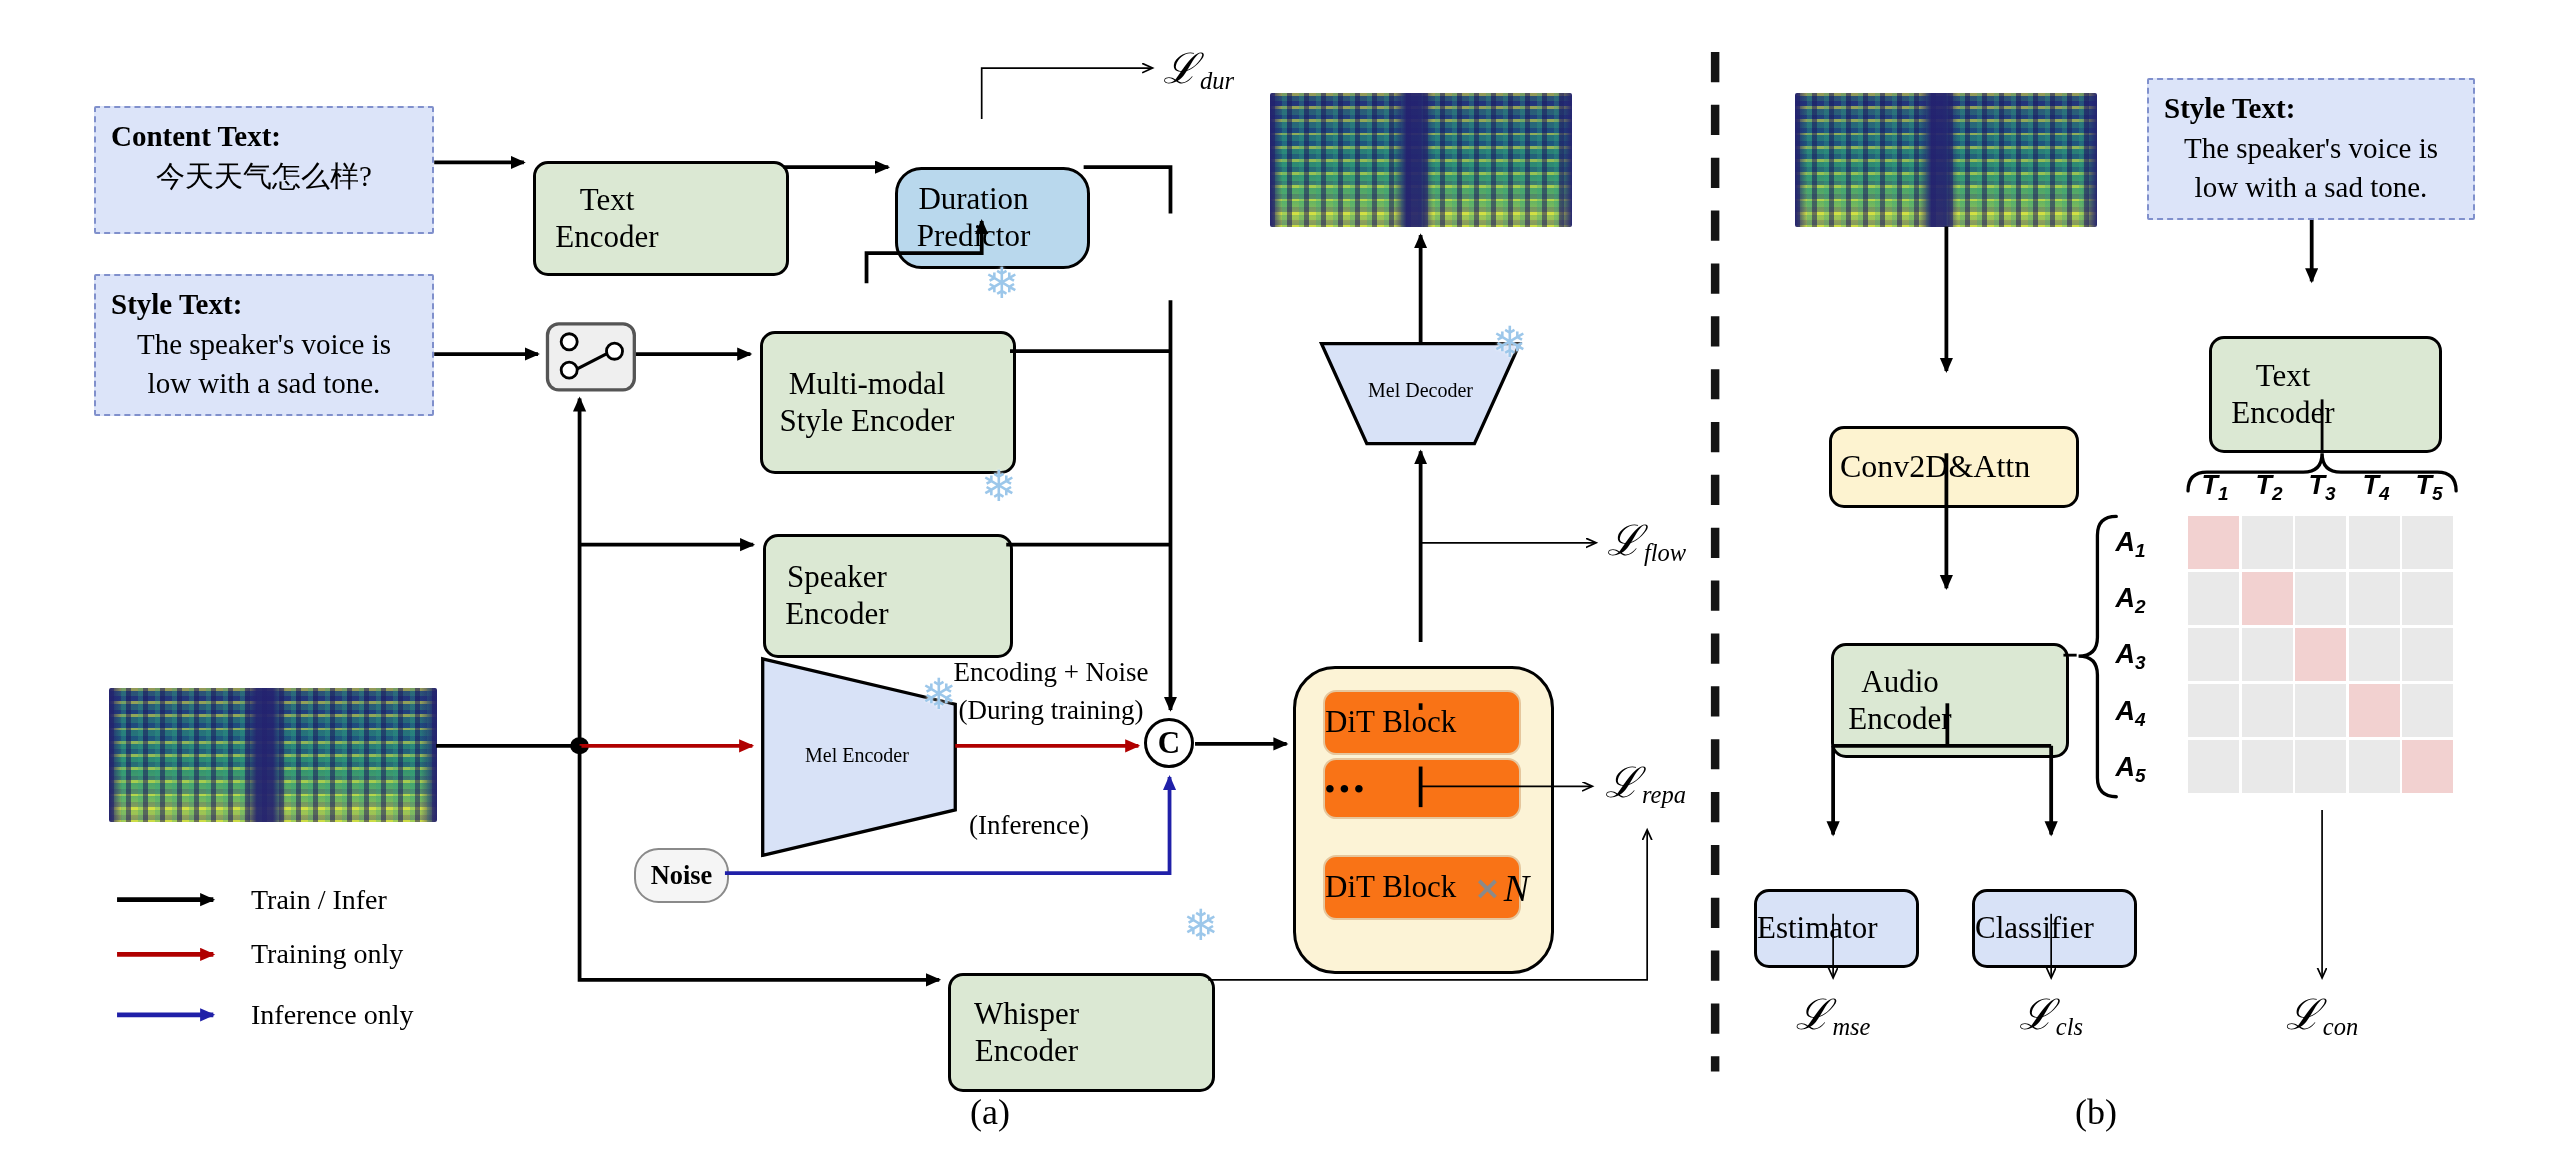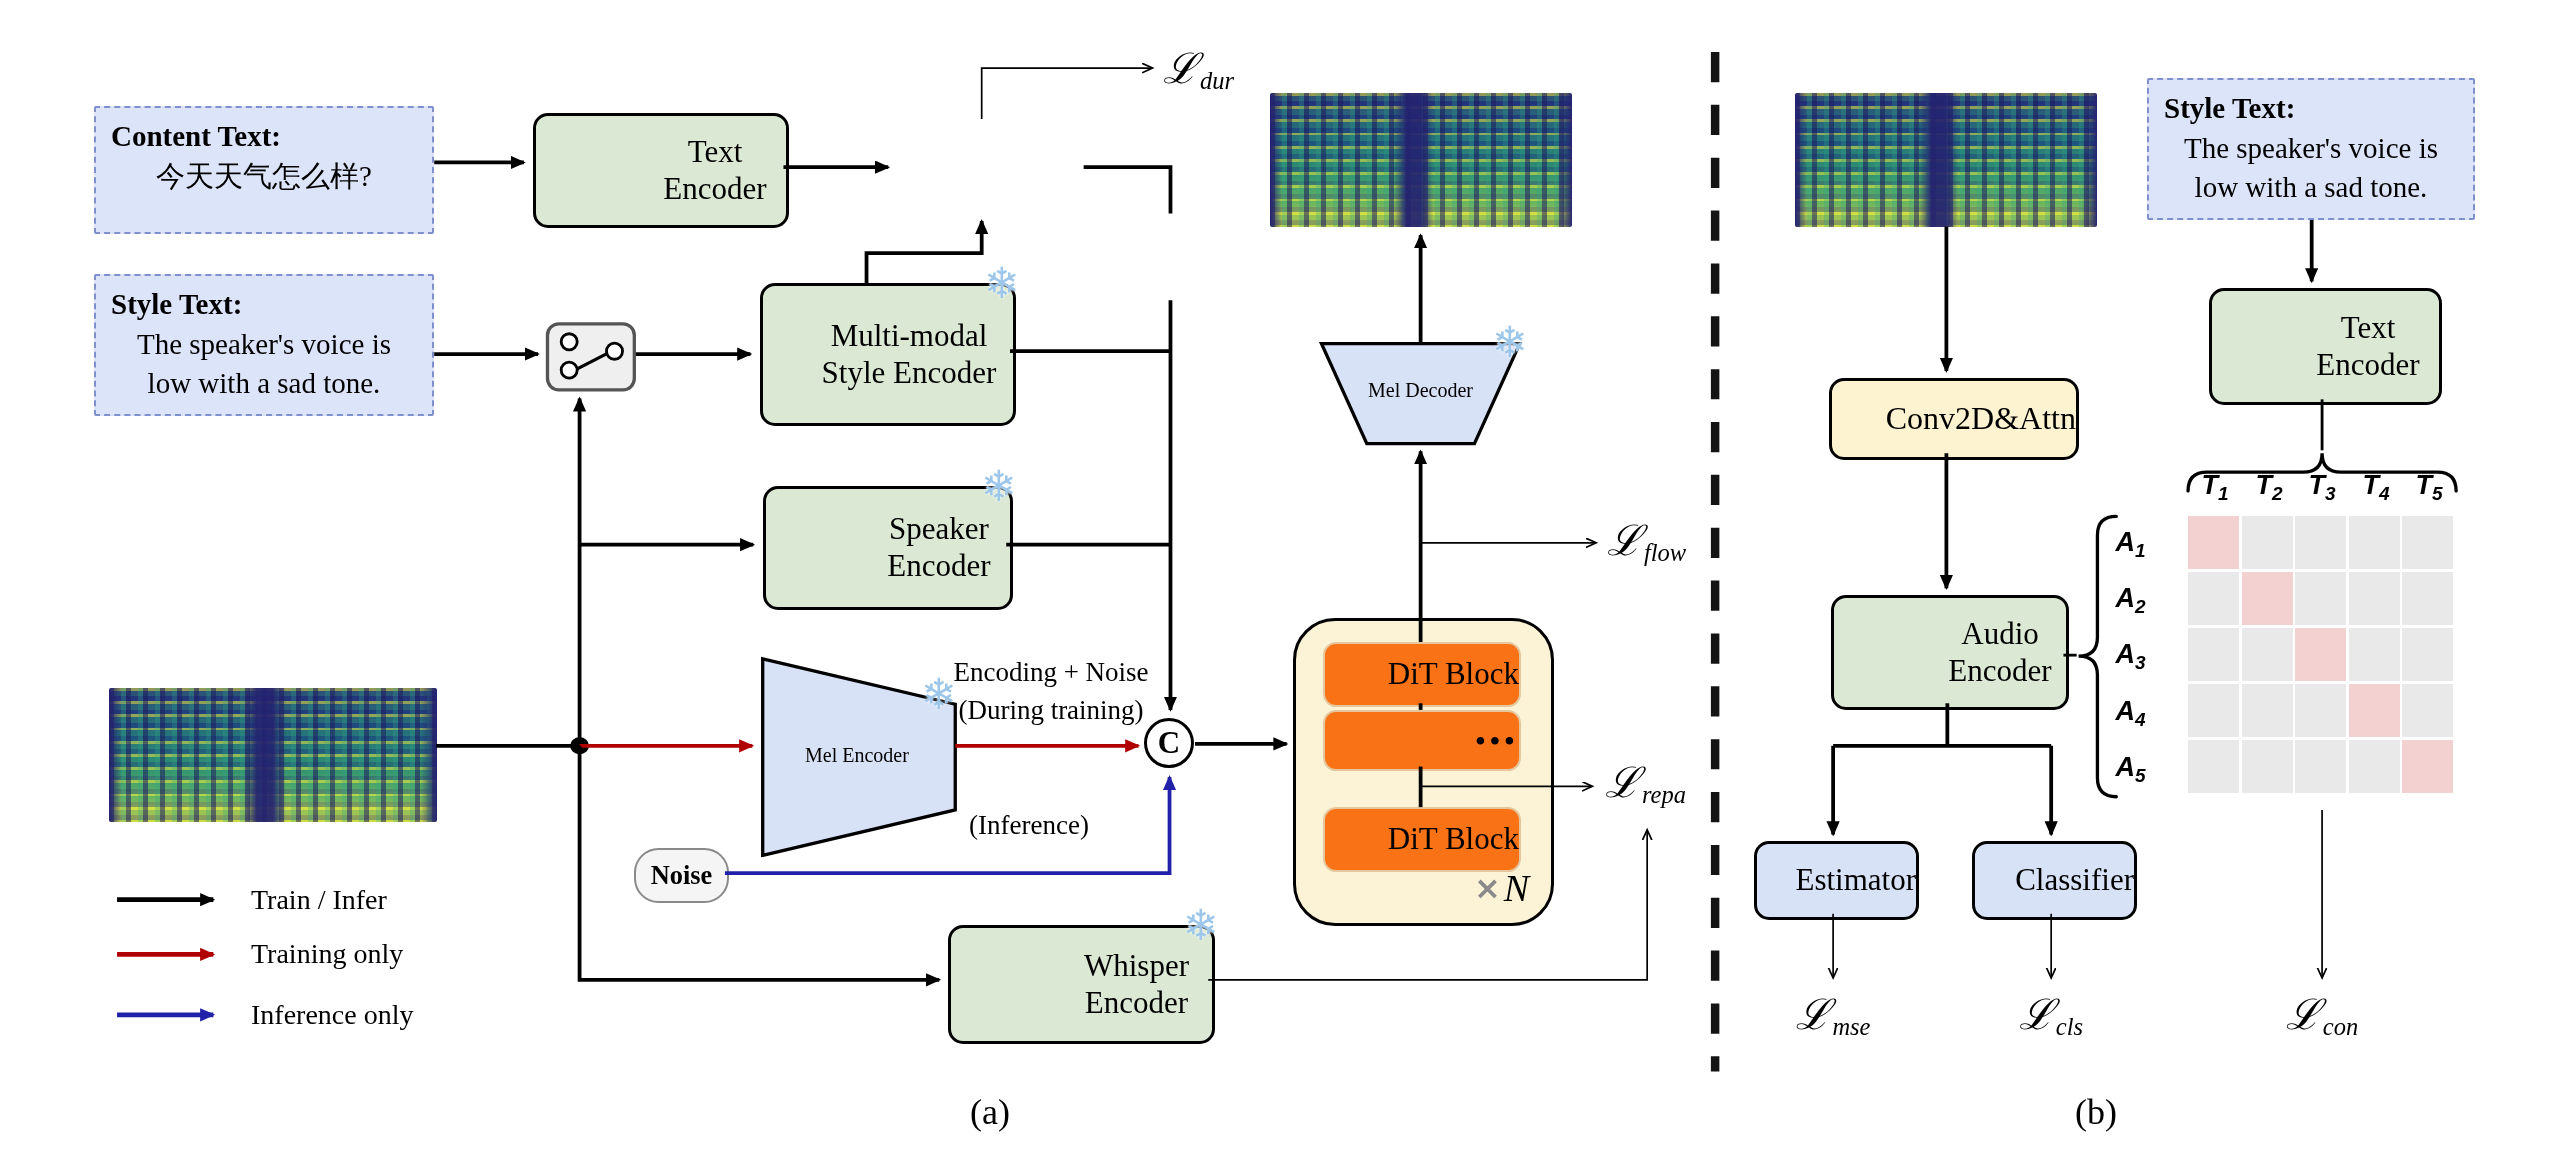--- a/index.html
+++ b/index.html
@@ -1,20 +1,20 @@
 <!DOCTYPE html>
 <html style="font-size:15px"><head>
 <meta charset="utf-8">
 <style>
   html,body{margin:0;padding:0;background:#ffffff;}
   #stage{position:relative;width:2576px;height:1164px;background:#ffffff;overflow:hidden;
          font-family:"Liberation Serif","DejaVu Serif",serif;}
   #wires{position:absolute;left:0;top:0;z-index:5;pointer-events:none;}
-  .box{position:absolute;display:flex;align-items:center;justify-content:flex-end;text-align:center;
-       border:3.3px solid #000;border-radius:15px;font-size:31px;line-height:1.18;color:#000;z-index:2;}
+  .box{position:absolute;display:flex;align-items:center;justify-content:flex-start;text-align:center;
+       border:3.3px solid #000;border-radius:15px;font-size:31px;line-height:1.18;color:#000;z-index:2;margin-top:48px;}
   .green{background:#dbe8d3;}
   .blue{background:#b9d8ed;}
   .periwinkle{background:#d8e2f7;}
   .pink{background:#eed2d2;border-radius:43px;}
   .yellow{background:#fdf3d0;padding-left:8px;}
   .ditwrap{background:#fcf3d6;border-radius:42px;}
   .ditblock{background:#f97316;border:2.4px solid #e5c69d;border-radius:13.2px;font-size:31px;}
   .dots{font-weight:bold;font-size:28px;letter-spacing:4.7px;}
   .textbox{position:absolute;background:#dce4f9;border:2.8px dashed #8090cc;border-radius:1.9px;
            padding:9.4px 15px;box-sizing:border-box;z-index:2;font-size:29px;line-height:1.35;}
@@ -65,20 +65,23 @@
   <div class="textbox" style="left:94px;top:274px;width:340px;height:142px;">
     <div class="tb-title">Style Text:</div>
     <div class="tb-body">The speaker's voice is</div>
     <div class="tb-body">low with a sad tone.</div>
   </div>
 
   <div class="box green" style="left:533px;top:113px;width:250px;height:109px;">
     <span style="width:142px;">Text Encoder</span>
   </div>
 
+  <div class="box blue" style="left:895px;top:119px;width:189px;height:96px;border-radius:26.4px;">
+    <span style="width:151px;">Duration Predictor</span>
+  </div>
 
 
   <div class="box green" style="left:760px;top:283px;width:250px;height:137px;">
     <span style="width:208px;">Multi-modal Style Encoder</span>
   </div>
 
   <div class="box green" style="left:763px;top:486px;width:244px;height:118px;">
     <span style="width:142px;">Speaker Encoder</span>
   </div>
 

